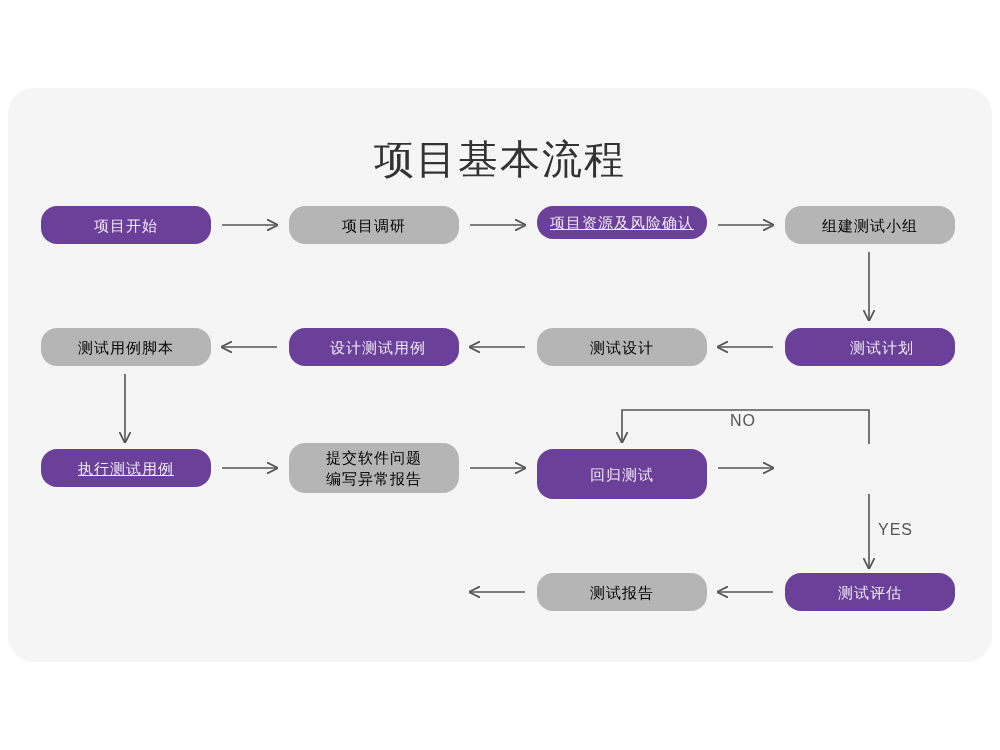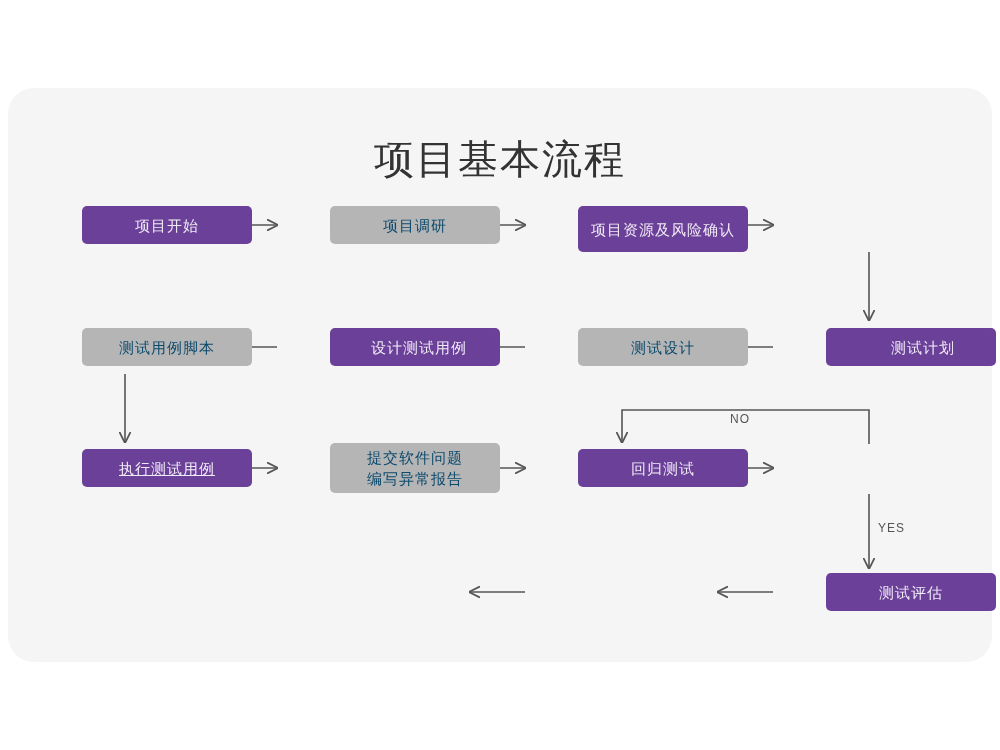--- a/index.html
+++ b/index.html
@@ -35,50 +35,49 @@
     width: 1000px;
     text-align: center;
     font-size: 40px;
     letter-spacing: 2px;
     color: #333333;
     font-weight: 400;
   }
   .node {
     position: absolute;
     box-sizing: border-box;
-    border-radius: 5px;
+    border-radius: 16px;
     display: flex;
     align-items: center;
     justify-content: center;
     text-align: center;
     font-size: 15px;
     line-height: 21px;
     letter-spacing: 1px;
     white-space: pre-line;
-    margin-left: 41px;
   }
   .node.purple {
     background: #6b4098;
     color: #f0e9f6;
   }
   .node.gray {
     background: #b5b5b5;
-    color: #0c4a6e;
+    color: #000000;
   }
   svg.links {
     position: absolute;
     left: 0;
     top: 0;
     width: 1000px;
     height: 750px;
     pointer-events: none;
   }
   .edge-label {
     position: absolute;
-    font-size: 12px;
+    font-size: 16px;
     color: #555555;
     letter-spacing: 1px;
   }
 </style>
 </head>
 <body>
 
 <div id="root">
 
   <div class="card"></div>
@@ -116,27 +115,29 @@
       <line x1="773" y1="592" x2="718" y2="592"></line>
       <line x1="525" y1="592" x2="470" y2="592"></line>
     </g>
   </svg>
 
   <div class="edge-label" style="left:730px; top:412px;">NO</div>
   <div class="edge-label" style="left:878px; top:521px;">YES</div>
 
   <div class="node purple" style="left:41px; top:206px; width:170px; height:38px;">项目开始</div>
   <div class="node gray" style="left:289px; top:206px; width:170px; height:38px;">项目调研</div>
-  <div class="node purple" style="left:537px; top:206px; width:170px; height:46px;">项目资源及风险确认</div>
+  <div class="node purple" style="left:537px; top:206px; width:170px; height:33px;text-decoration:underline;">项目资源及风险确认</div>
+  <div class="node gray" style="left:785px; top:206px; width:170px; height:38px;">组建测试小组</div>
 
   <div class="node gray" style="left:41px; top:328px; width:170px; height:38px;">测试用例脚本</div>
   <div class="node purple" style="left:289px; top:328px; width:170px; height:38px;padding-left:8px;">设计测试用例</div>
   <div class="node gray" style="left:537px; top:328px; width:170px; height:38px;">测试设计</div>
   <div class="node purple" style="left:785px; top:328px; width:170px; height:38px;padding-left:24px;">测试计划</div>
 
   <div class="node purple" style="left:41px; top:449px; width:170px; height:38px;text-decoration:underline;">执行测试用例</div>
   <div class="node gray" style="left:289px; top:443px; width:170px; height:50px;">提交软件问题
 编写异常报告</div>
-  <div class="node purple" style="left:537px; top:449px; width:170px; height:38px;">回归测试</div>
+  <div class="node purple" style="left:537px; top:449px; width:170px; height:50px;">回归测试</div>
 
+  <div class="node gray" style="left:537px; top:573px; width:170px; height:38px;">测试报告</div>
   <div class="node purple" style="left:785px; top:573px; width:170px; height:38px;">测试评估</div>
 
 </div>
 
 </body></html>

